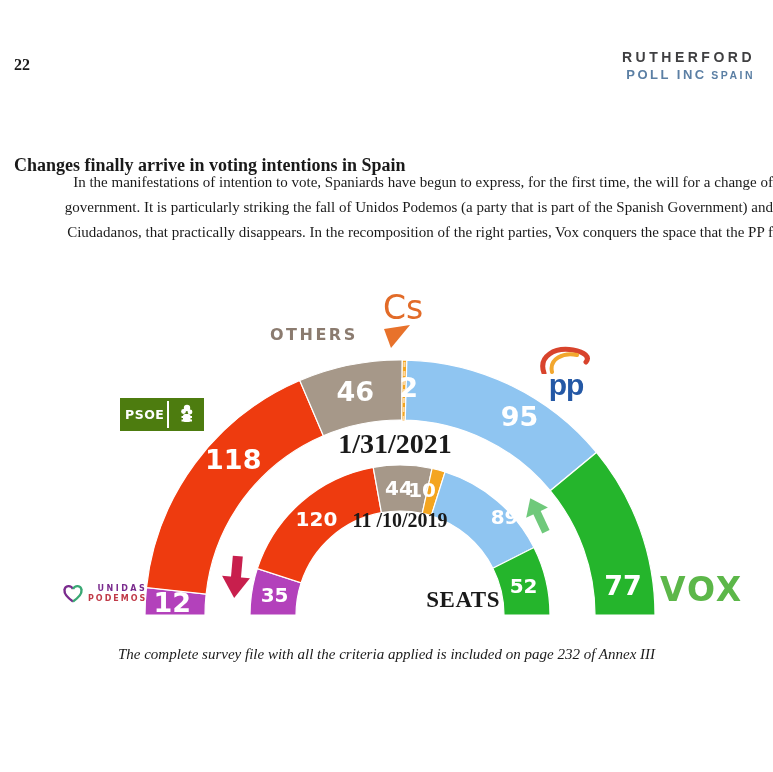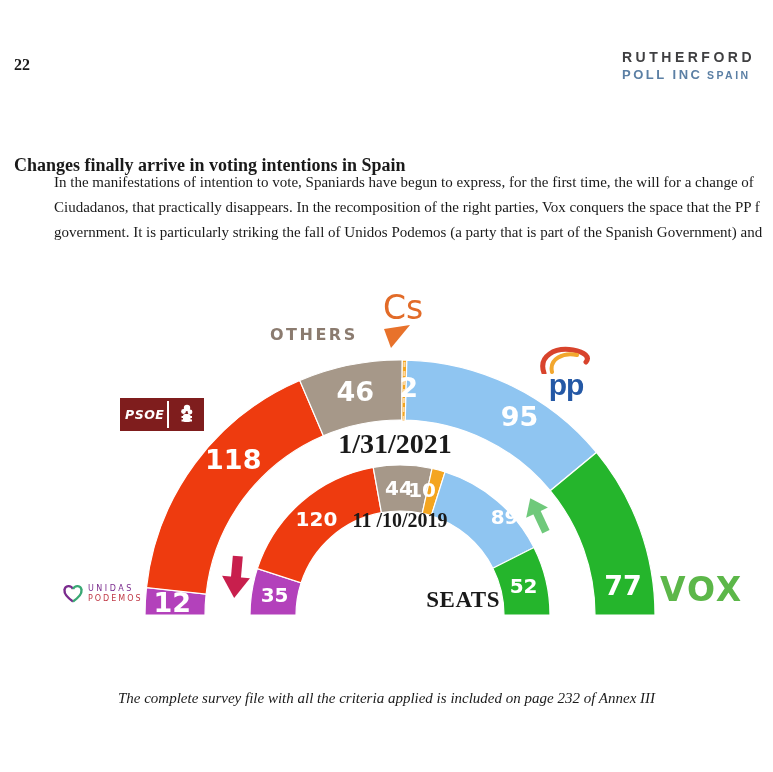--- a/index.html
+++ b/index.html
@@ -1,50 +1,50 @@
 <!DOCTYPE html>
 <html><head>
 <meta charset="utf-8">
 <style>
   html,body{margin:0;padding:0;background:#ffffff;}
   .page{position:relative;width:773px;height:772px;background:#fff;overflow:hidden;
         font-family:"Liberation Serif",serif;color:#1a1a1a;}
-  .ov{position:absolute;}
+  .ov{position:absolute;text-align:right;}
   .pagenum{left:14px;top:56px;font-weight:bold;font-size:16px;}
   .brand{left:622px;top:50px;white-space:nowrap;font-family:Liberation Sans, sans-serif;line-height:1.1;}
   .brand-name{font-size:14px;font-weight:700;letter-spacing:3.5px;color:#3f3f41;display:block;}
   .brand-sub{font-size:13px;font-weight:700;letter-spacing:2.5px;color:#5b7fa4;}
   .brand-region{font-size:10.5px;font-weight:700;letter-spacing:2.5px;color:#5b7fa4;}
   .heading{left:14px;top:143px;font-size:18px;font-weight:bold;white-space:nowrap;}
   .body-text{left:14px;top:170px;width:759px;font-size:15px;line-height:25px;}
   .body-text div{white-space:nowrap;overflow:hidden;margin-left:40px;}
   .chart-svg{position:absolute;left:0;top:0;}
   .others-label{left:270px;top:325px;font-family:"DejaVu Sans",sans-serif;font-size:16px;
                 font-weight:bold;letter-spacing:2.5px;color:#8b7b6f;}
   .cs-logo{left:383px;top:291px;width:56px;text-align:left;}
   .cs-word{font-family:"DejaVu Sans",sans-serif;font-size:33px;font-weight:normal;color:#e26b28;line-height:1;}
-  .psoe-logo{left:120px;top:398px;width:84px;height:33px;background:#7f1d1d;display:flex;align-items:center;font-style:italic;}
+  .psoe-logo{left:120px;top:398px;width:84px;height:33px;background:#4d7c0f;display:flex;align-items:center;}
   .psoe-word{color:#fff;font-family:"DejaVu Sans",sans-serif;font-weight:bold;font-size:12.5px;
              letter-spacing:.5px;flex:0 0 auto;padding:0 3px 0 5px;}
   .psoe-div{width:2px;height:27px;background:#fff;flex:0 0 auto;}
   .psoe-emblem{flex:1;display:flex;justify-content:center;}
   .pp-logo{left:531px;top:346px;width:70px;text-align:center;line-height:1;}
   .pp-word{font-family:Liberation Sans, sans-serif;font-size:30px;font-weight:bold;color:#2458a5;
            letter-spacing:-1px;display:block;margin-top:-7px;}
   .up-logo{left:62px;top:584px;display:flex;align-items:center;gap:4px;}
-  .up-text{font-family:"DejaVu Sans",sans-serif;font-weight:normal;line-height:1.3;}
+  .up-text{font-family:"DejaVu Sans",sans-serif;font-weight:bold;line-height:1.3;}
   .up-l1{font-size:8px;letter-spacing:2.5px;color:#7a2b8d;display:block;}
   .up-l2{font-size:8px;letter-spacing:2px;color:#c03a47;display:block;}
   .vox-logo{left:660px;top:570px;font-family:"DejaVu Sans",sans-serif;font-size:33px;
             font-weight:bold;letter-spacing:2px;color:#5cb749;}
   .date-outer{left:275px;top:428px;width:240px;text-align:center;font-size:28px;font-weight:bold;}
   .date-inner{left:300px;top:509px;width:200px;text-align:center;font-size:20px;font-weight:600;}
   .seats-label{left:300px;top:587px;width:200px;text-align:right;font-size:23px;
                font-weight:bold;letter-spacing:.5px;}
-  .footer-note{left:0;top:646px;width:773px;text-align:center;font-style:italic;font-size:15px;margin-top:44px;}
+  .footer-note{left:0;top:646px;width:773px;text-align:center;font-style:italic;font-size:15px;}
 </style>
 </head>
 <body>
 
 <div class="page">
 
   <svg class="chart-svg" width="773" height="772" viewBox="0 0 773 772">
     <g>
         <path d="M145,615 A255,255 0 0 1 146.47780254130487,587.5865836548161 L206.13008429629195,594.0367992654476 A195,195 0 0 0 205,615 Z" fill="#b341bb" stroke="#ffffff" stroke-width="1.2"></path>
         <path d="M146.47780254130487,587.5865836548161 A255,255 0 0 1 299.77861692824956,380.52041799938 L323.36011882748494,435.6920843524671 A195,195 0 0 0 206.13008429629195,594.0367992654476 Z" fill="#ee3b0f" stroke="#ffffff" stroke-width="1.2"></path>
@@ -85,22 +85,22 @@
   <div class="ov pagenum">22</div>
   <div class="ov brand">
     <span class="brand-name">RUTHERFORD</span>
     <span class="brand-sub">POLL INC</span>
     <span class="brand-region">SPAIN</span>
   </div>
 
   <h1 class="ov heading">Changes finally arrive in voting intentions in Spain</h1>
   <div class="ov body-text">
     <div>In the manifestations of intention to vote, Spaniards have begun to express, for the first time, the will for a change of</div>
+    <div>government. It is particularly striking the fall of Unidos Podemos (a party that is part of the Spanish Government) and</div>
     <div>Ciudadanos, that practically disappears. In the recomposition of the right parties, Vox conquers the space that the PP f</div>
-    <div>government. It is particularly striking the fall of Unidos Podemos (a party that is part of the Spanish Government) and</div>
   </div>
 
   <div class="ov others-label">OTHERS</div>
 
   <div class="ov cs-logo">
     <span class="cs-word">Cs</span>
     <svg width="30" height="26">
       <polygon points="1,5 27,1 8,24" fill="#e8722b"></polygon>
     </svg>
   </div>

